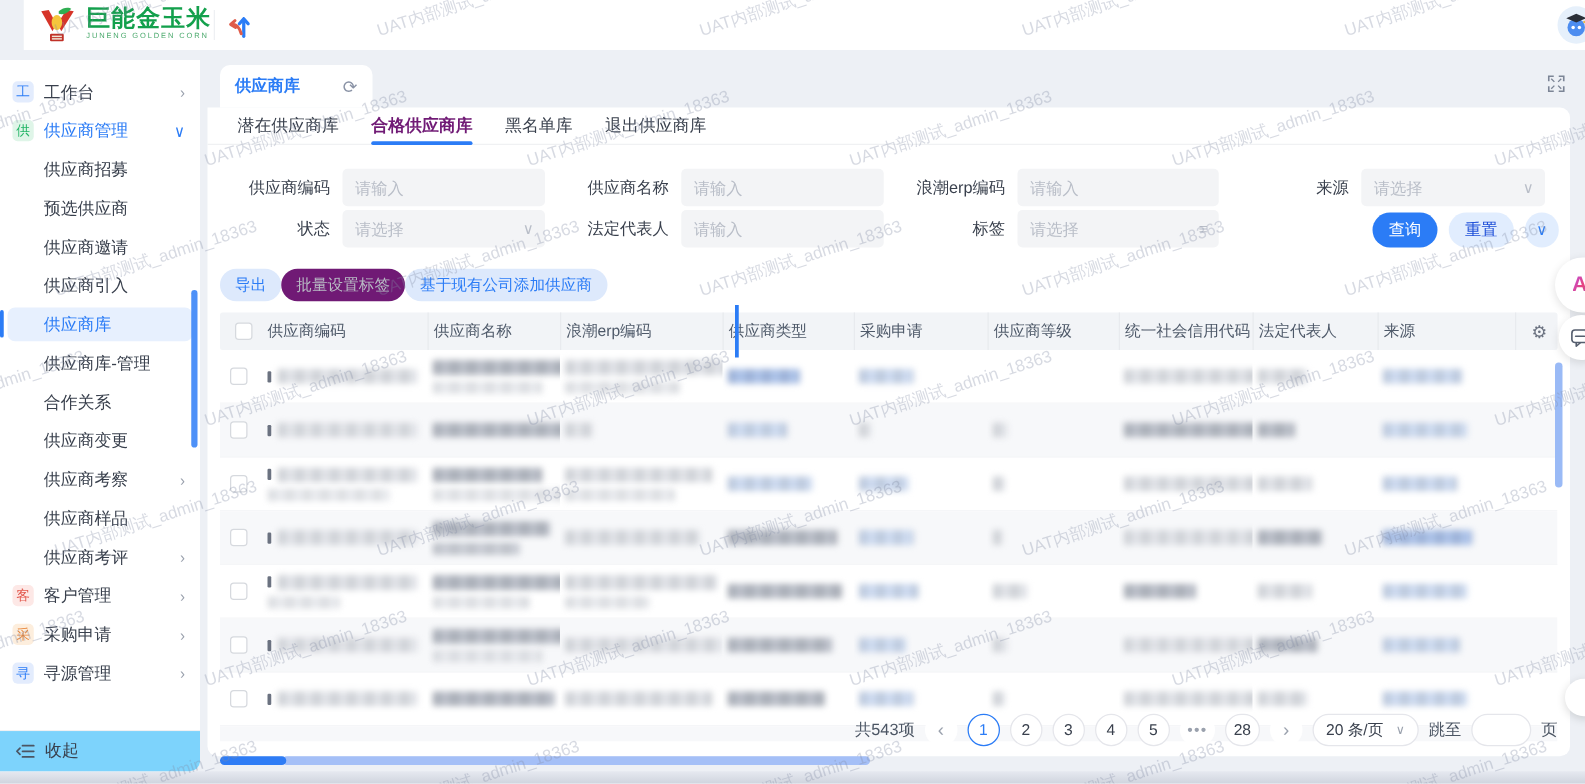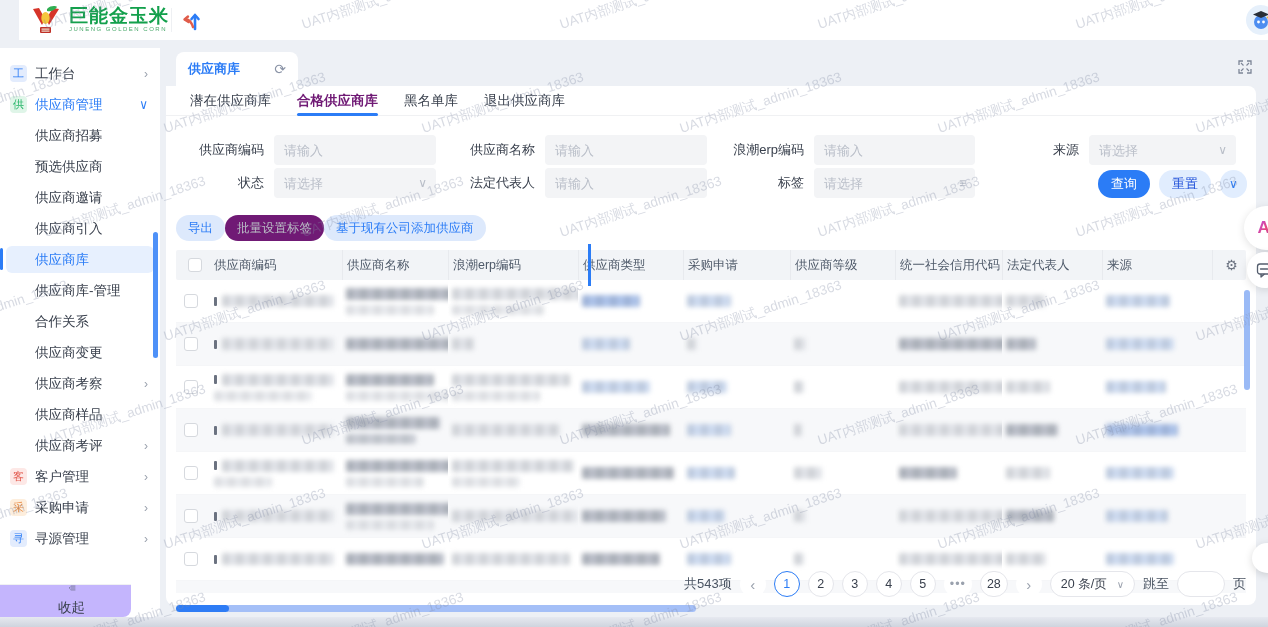--- a/index.html
+++ b/index.html
@@ -28,22 +28,22 @@
   .mi .lbl { flex:1 1 auto; white-space:nowrap; overflow:hidden; }
   .mi .chev { font-size:12px; color:#9aa1ad; transform:scaleY(1.1); }
   .mi.child { padding-left:35px; }
   .mi.parent-active { color:#2b7cf6; }
   .mi.parent-active .chev { color:#2b7cf6; }
   .mi.selected { color:#2b7cf6; }
   .mi.selected .selbg { position:absolute; left:6px; right:6px; top:2px; bottom:2px; background:#e7f0fe; border-radius:6px; }
   .mi.selected .selbar { position:absolute; left:0; top:4px; width:3px; height:22px; background:#2b7cf6; border-radius:2px; }
   .mi span { position:relative; }
   .side-scroll { position:absolute; right:2px; top:184px; width:5px; height:126px; background:#2f7ef7; border-radius:3px; opacity:.85; }
-  .collapse-bar { position:absolute; left:0; bottom:0; width:131px; height:33px; background:#c4b5fd; border-top:1px solid #f0f1f3;
-    border-radius:0 0 8px 0; display:flex; align-items:center; gap:8px; padding-left:12px; font-size:13.5px; color:#39404d; cursor:pointer;flex-direction:column; }
+  .collapse-bar { position:absolute; left:0; bottom:0; width:160px; height:33px; background:#7dd3fc; border-top:1px solid #f0f1f3;
+    border-radius:0 0 8px 0; display:flex; align-items:center; gap:8px; padding-left:12px; font-size:13.5px; color:#39404d; cursor:pointer; }
 
   
   .tabbar { position:absolute; left:166px; top:48px; right:0; height:38px; }
   .tab-active { position:absolute; left:10px; top:4px; width:122px; height:34px; background:#fff;
     border-radius:8px 8px 0 0; display:flex; align-items:center; justify-content:space-between; padding:0 12px; }
   .tab-active .t { color:#2b7cf6; font-size:13px; font-weight:bold; }
   .tab-active .r { color:#8a93a6; font-size:14px; }
   .fs-icon { position:absolute; right:16px; top:12px; width:14px; height:14px; color:#7c8596; }
 
   

